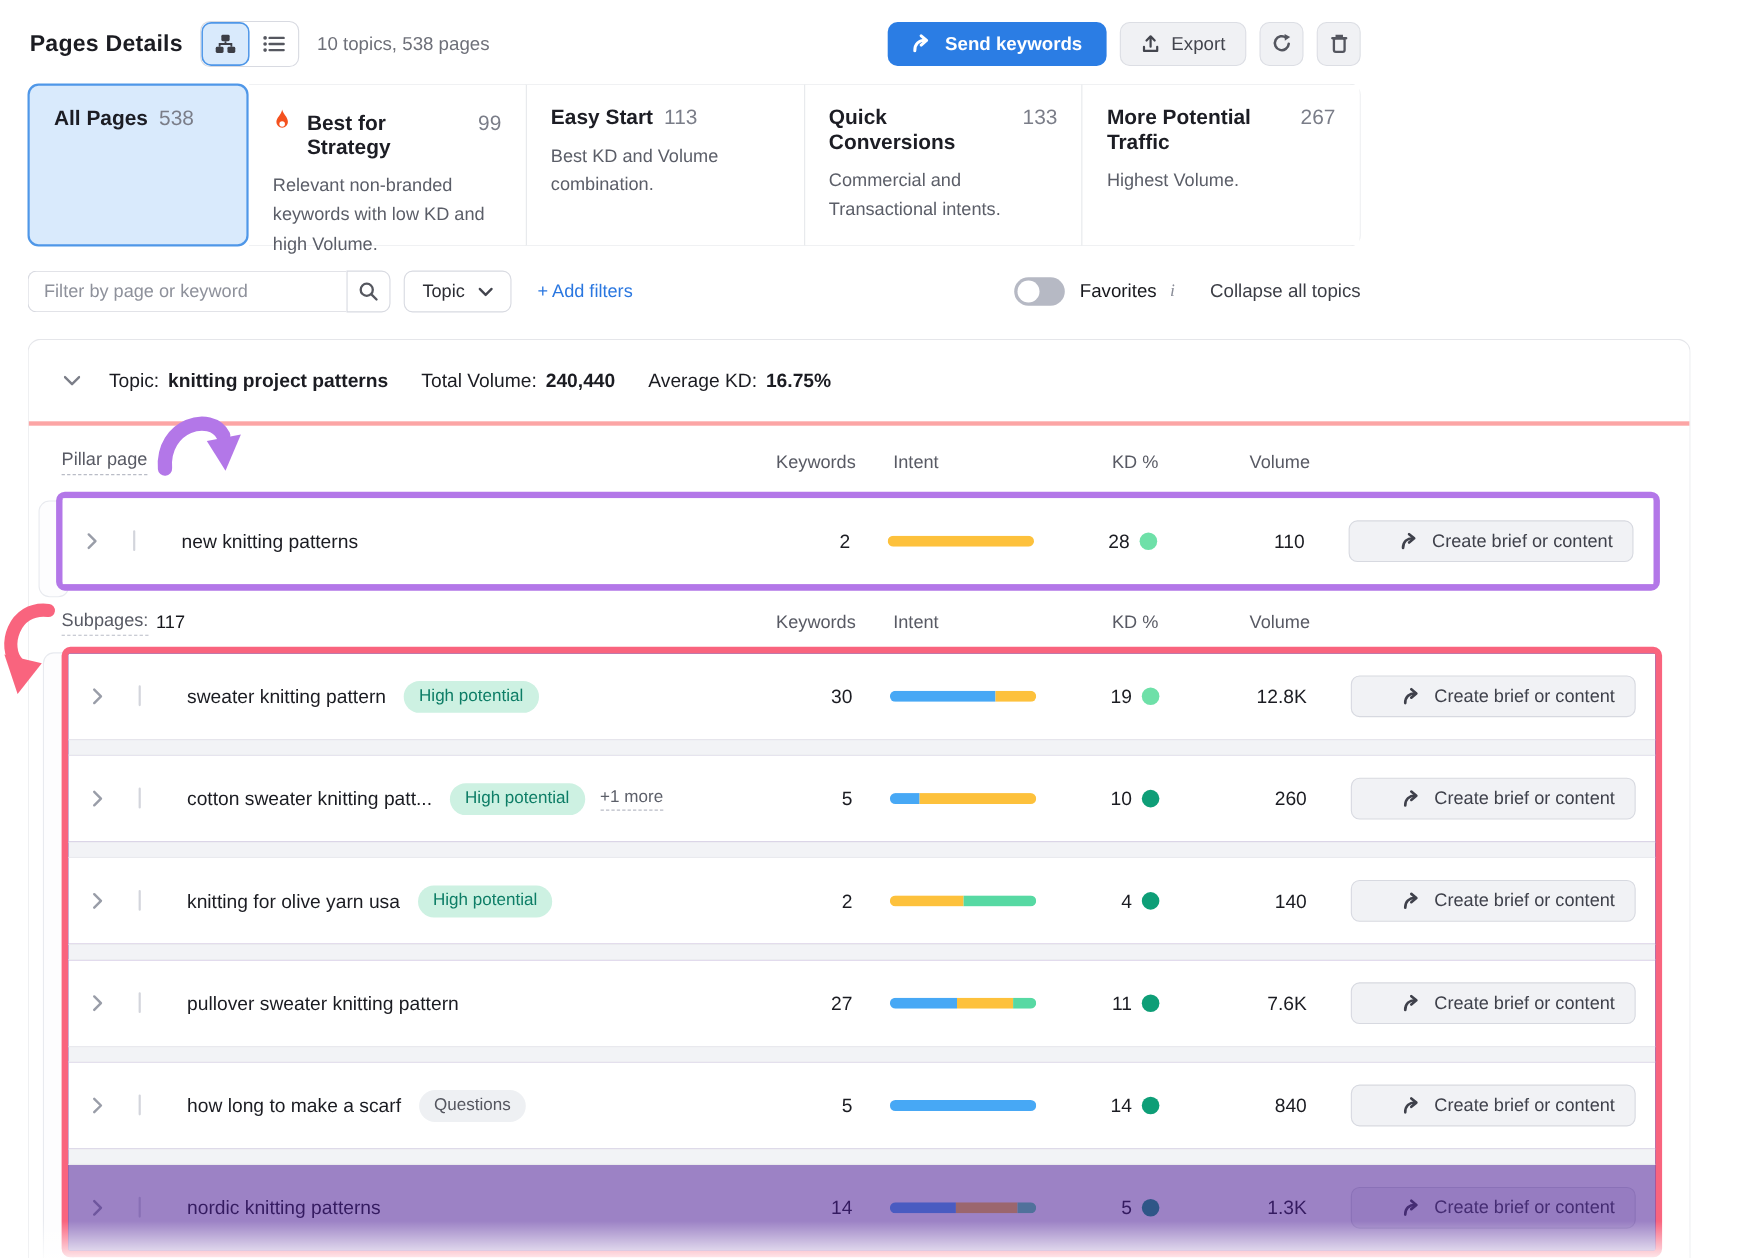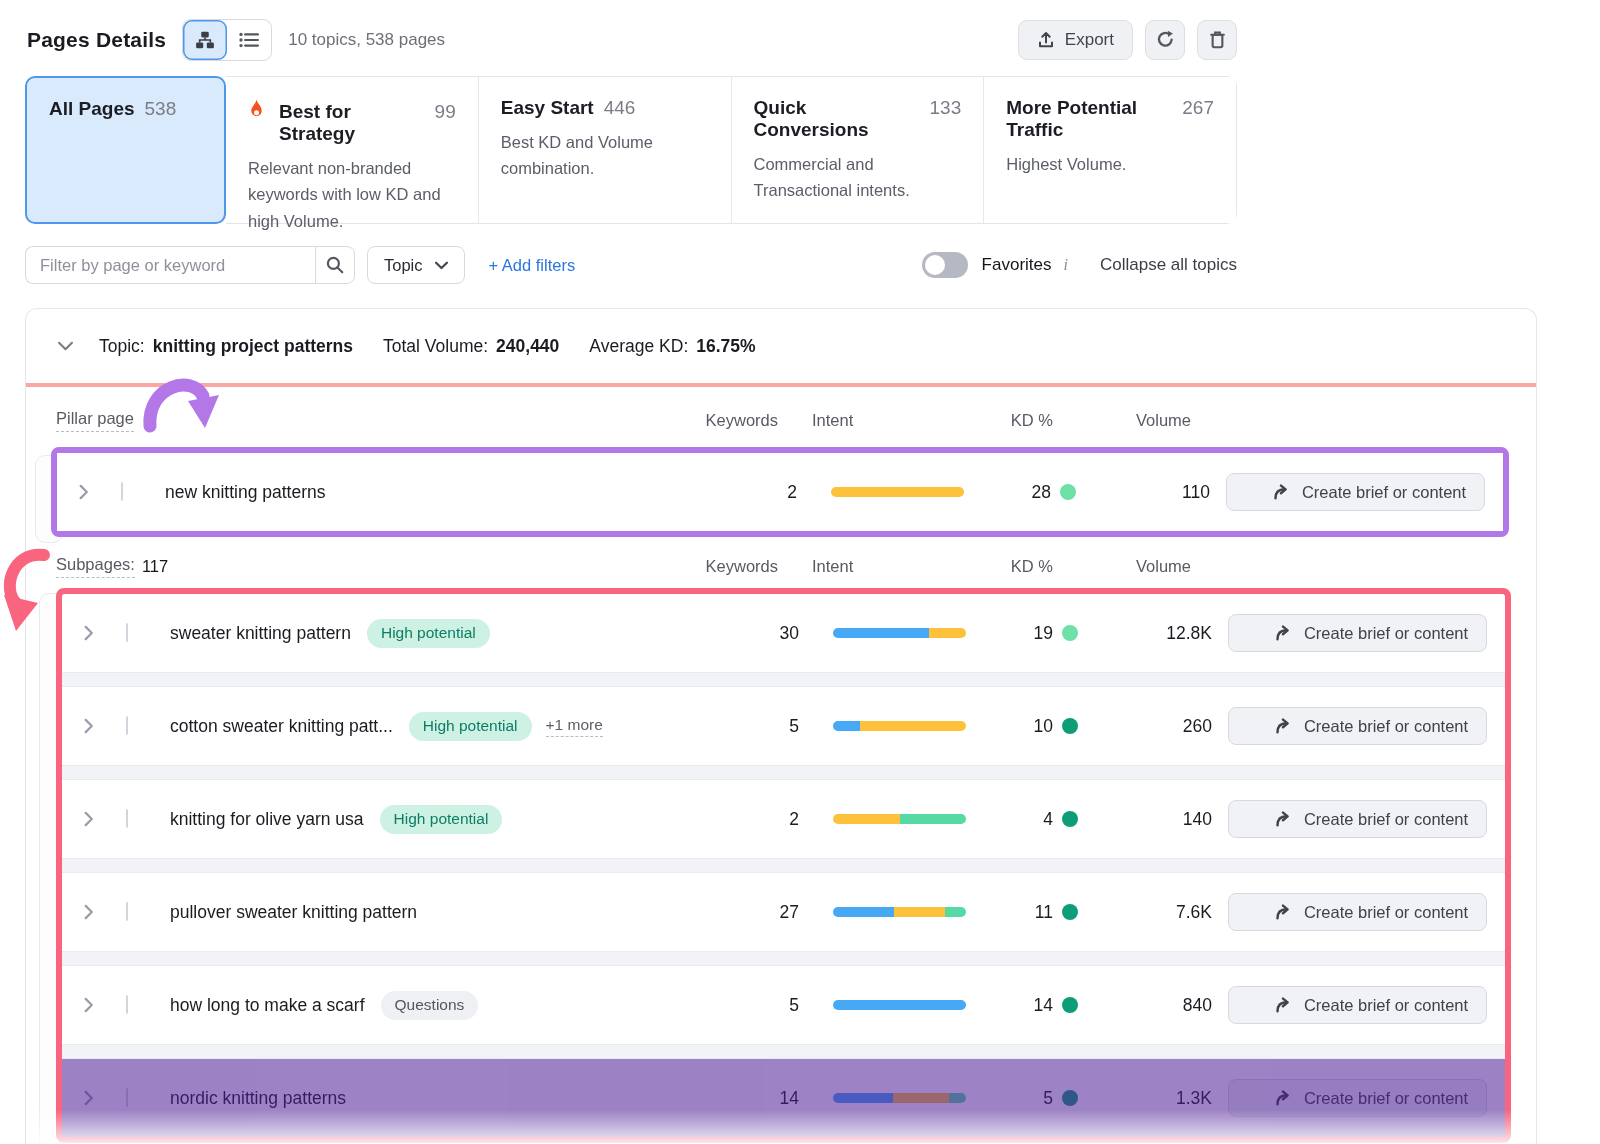--- a/index.html
+++ b/index.html
@@ -85,21 +85,21 @@
   .more-link { margin-left:14px; font-size:15.5px; color:#5c5f69; border-bottom:1.5px dashed #b9bcc6; padding-bottom:2px; cursor:pointer; }
   .more-link:empty { display:none; }
   .cell-kw { width:90px; text-align:right; font-size:17.5px; }
   .intent-bar { width:133px; height:10px; margin-left:34px; border-radius:5px; overflow:hidden; display:flex; }
   .intent-bar span { height:100%; }
   .cell-kd { width:86px; margin-left:26px; display:flex; align-items:center; justify-content:flex-end; gap:9px; font-size:17.5px; }
   .kd-dot { width:16px; height:16px; border-radius:50%; background:#0e9e77; }
   .kd-dot[data-level="easy"] { background:#6ee0a8; }
   .kd-dot[data-level="very-easy"] { background:#0e9e77; }
   .cell-vol { width:118px; margin-left:16px; text-align:right; font-size:17.5px; }
-  .brief-btn { width:259px; margin-left:16px; height:38px; display:flex; align-items:center; justify-content:center; gap:11px; background:#f1f2f5; border:1px solid #d7d9e0; border-radius:8px; font-size:16.5px; color:#3f414b; cursor:pointer; white-space:nowrap;padding-left:28px; }
+  .brief-btn { width:259px; margin-left:40px; height:38px; display:flex; align-items:center; justify-content:center; gap:11px; background:#f1f2f5; border:1px solid #d7d9e0; border-radius:8px; font-size:16.5px; color:#3f414b; cursor:pointer; white-space:nowrap;padding-left:28px; }
   .row-faded { opacity:.45; }
 
   .bottom-fade { position:absolute; left:0; right:0; bottom:0; height:34px; background:linear-gradient(rgba(255,255,255,0), rgba(255,255,255,.85)); pointer-events:none; z-index:3; }
 
   .arrow-anno { position:absolute; z-index:4; pointer-events:none; }
   svg.ic { display:block; }
 </style>
 </head>
 <body>
 
@@ -124,20 +124,29 @@
               <circle cx="1.8" cy="2" r="1.5" fill="#55575f"></circle>
               <circle cx="1.8" cy="7" r="1.5" fill="#55575f"></circle>
               <circle cx="1.8" cy="12" r="1.5" fill="#55575f"></circle>
               <path d="M5.5 2 H17 M5.5 7 H17 M5.5 12 H17" stroke="#55575f" stroke-width="2" stroke-linecap="round"></path>
             </svg>
         </span>
       </div>
     </div>
     <div class="topbar-summary">10 topics, 538 pages</div>
     <div class="topbar-right">
+      <button class="btn-primary">
+        <span>
+          <svg class="ic" width="19" height="17" viewBox="0 0 18 16">
+              <path d="M2.5 14.2 C2.5 8.3 6.2 5.4 11.5 5.3" fill="none" stroke="#fff" stroke-width="2.6" stroke-linecap="round"></path>
+              <path d="M8 1.4 L12.6 5.4 L8 9.4" fill="none" stroke="#fff" stroke-width="2.6" stroke-linecap="round" stroke-linejoin="round"></path>
+            </svg>
+        </span>
+        <span>Send keywords</span>
+      </button>
       <button class="btn-gray">
         <span>
           <svg class="ic" width="18" height="18" viewBox="0 0 18 18">
               <path d="M9 11.5 V2.5 M5.3 5.8 L9 2 L12.7 5.8" fill="none" stroke="#43454e" stroke-width="2" stroke-linecap="round" stroke-linejoin="round"></path>
               <path d="M3 11.5 V15.3 H15 V11.5" fill="none" stroke="#43454e" stroke-width="2" stroke-linecap="round" stroke-linejoin="round"></path>
             </svg>
         </span>
         <span>Export</span>
       </button>
       <button class="btn-icon">
@@ -177,21 +186,21 @@
               </svg>
           </span>
           <span class="card-title">Best for Strategy</span>
           <span class="card-count">99</span>
         </div>
         <div class="card-desc">Relevant non-branded keywords with low KD and high Volume.</div>
       </div>
       <div class="card">
         <div class="card-title-row">
           <span class="card-title">Easy Start</span>
-          <span class="card-count">446</span>
+          <span class="card-count">113</span>
         </div>
         <div class="card-desc">Best KD and Volume combination.</div>
       </div>
       <div class="card">
         <div class="card-title-row">
           <span class="card-title">Quick Conversions</span>
           <span class="card-count">133</span>
         </div>
         <div class="card-desc">Commercial and Transactional intents.</div>
       </div>

